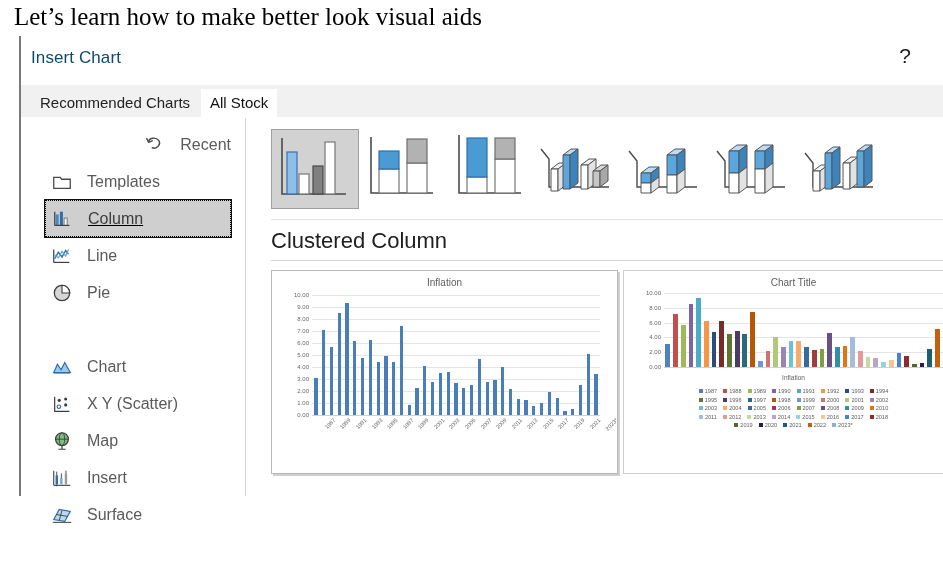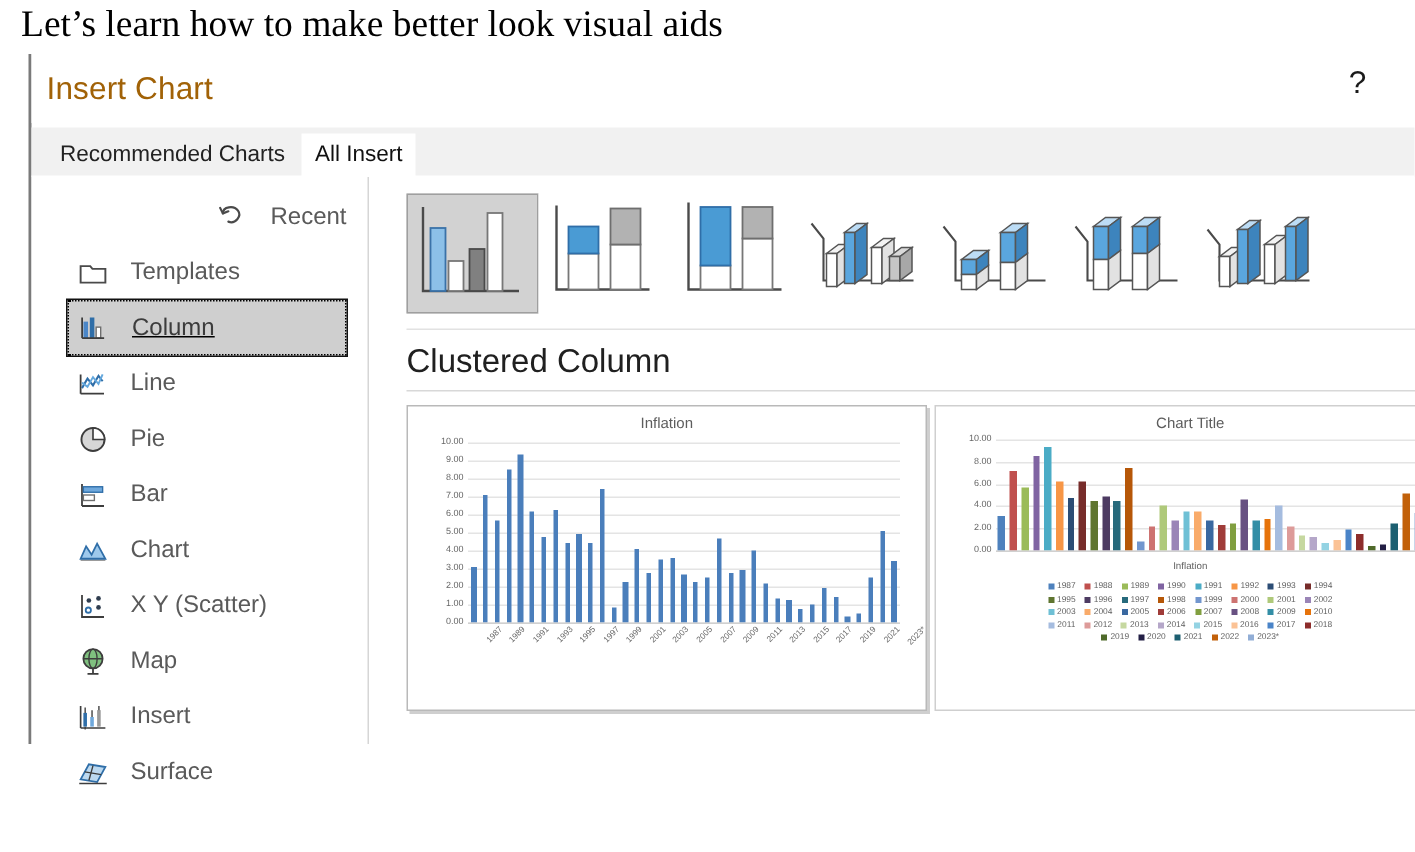--- a/index.html
+++ b/index.html
@@ -13,21 +13,21 @@
 
   
   .dialog{
     position:absolute;left:19px;top:36px;width:924px;height:460px;
     background:#ffffff;border-left:2px solid #7a7a7a;box-sizing:border-box;
   }
   .dlg-header{
     position:absolute;left:0;top:0;width:100%;height:46px;background:#ffffff;
   }
   .dlg-title{
-    position:absolute;left:10px;top:12px;font-size:21px;color:#a16207;
+    position:absolute;left:10px;top:12px;font-size:17px;color:#0c4a6e;
     font-family:"Liberation Sans",sans-serif;letter-spacing:.1px;
   }
   .help-btn{
     position:absolute;right:27px;top:7px;width:22px;height:26px;
     font-size:21px;color:#1a1a1a;text-align:center;line-height:26px;cursor:pointer;
     font-family:"Liberation Sans",sans-serif;
   }
 
   
   .tabstrip{
@@ -140,21 +140,21 @@
 
 <div class="dialog">
 
   <div class="dlg-header">
     <div class="dlg-title">Insert Chart</div>
     <div class="help-btn">?</div>
   </div>
 
   <div class="tabstrip">
     <div class="tab t1">Recommended Charts</div>
-    <div class="tab t2">All Insert</div>
+    <div class="tab t2">All Stock</div>
   </div>
   <div class="tab-underline"></div>
   <div class="dot-mark"></div>
 
   <div class="dlg-body">
 
     <div class="sidebar" id="sidebar">
         <div class="side-item" style="top: 8px; justify-content: flex-end;">
           <span class="ico">
             <svg width="22" height="22" viewBox="0 0 24 24" xmlns="http://www.w3.org/2000/svg">
@@ -196,31 +196,20 @@
           <span class="lbl">Line</span>
         </div>
         <div class="side-item" style="top: 156px; text-align: right;">
           <span class="ico">
             <svg width="22" height="22" viewBox="0 0 24 24" xmlns="http://www.w3.org/2000/svg">
               <circle cx="12" cy="12" r="8.4" fill="#d6d6d6" stroke="#3d3d3d" stroke-width="1.4"></circle>
               <path d="M12 12 L12 3.6 A8.4 8.4 0 0 1 20.4 12 Z" fill="#ffffff" stroke="#3d3d3d" stroke-width="1.2"></path>
             </svg>
           </span>
           <span class="lbl">Pie</span>
-        </div>
-        <div class="side-item" style="top: 193px;">
-          <span class="ico">
-            <svg width="22" height="22" viewBox="0 0 24 24" xmlns="http://www.w3.org/2000/svg">
-              <path d="M4 4 v16" stroke="#3d3d3d" stroke-width="1.3"></path>
-              <path d="M4 20 h16" stroke="#3d3d3d" stroke-width="1.3"></path>
-              <rect x="5" y="6" width="14" height="4" fill="#6fa8dc" stroke="#2f6ea8" stroke-width="1"></rect>
-              <rect x="5" y="12" width="8" height="4" fill="#ffffff" stroke="#6e6e6e" stroke-width="1"></rect>
-            </svg>
-          </span>
-          <span class="lbl">Bar</span>
         </div>
         <div class="side-item" style="top: 230px;">
           <span class="ico">
             <svg width="22" height="22" viewBox="0 0 24 24" xmlns="http://www.w3.org/2000/svg">
               <path d="M3 19 h18" stroke="#9b9b9b" stroke-width="1.2"></path>
               <polygon points="3,18 7,9 11,15 15,7 21,18" fill="#9ec9ec" stroke="#2f6ea8" stroke-width="1.3"></polygon>
             </svg>
           </span>
           <span class="lbl">Chart</span>
         </div>

